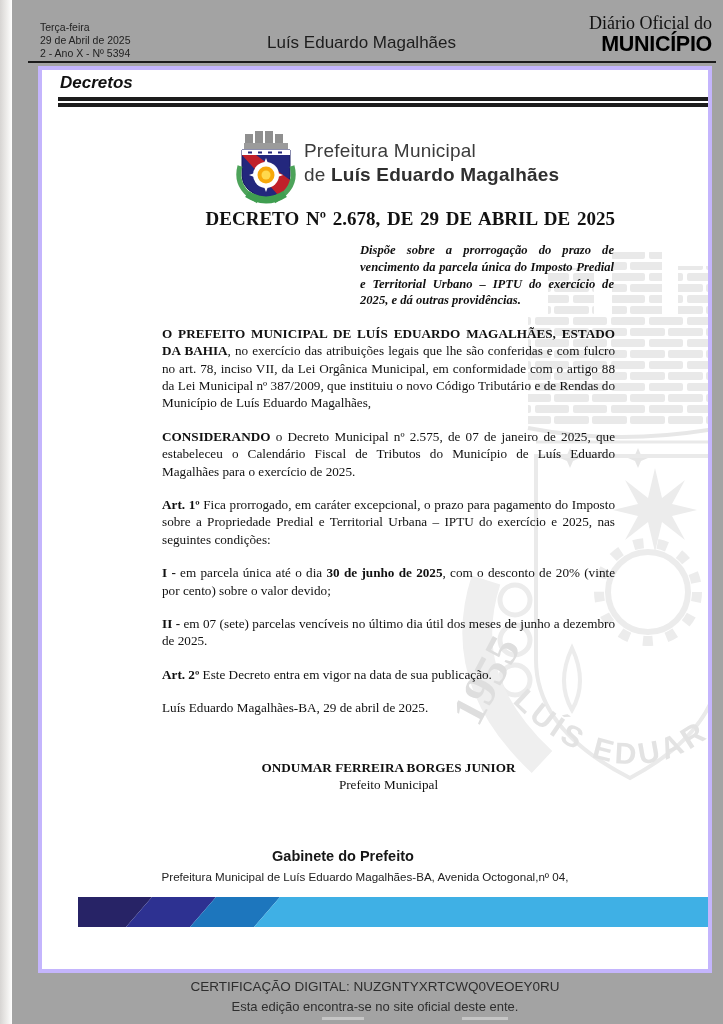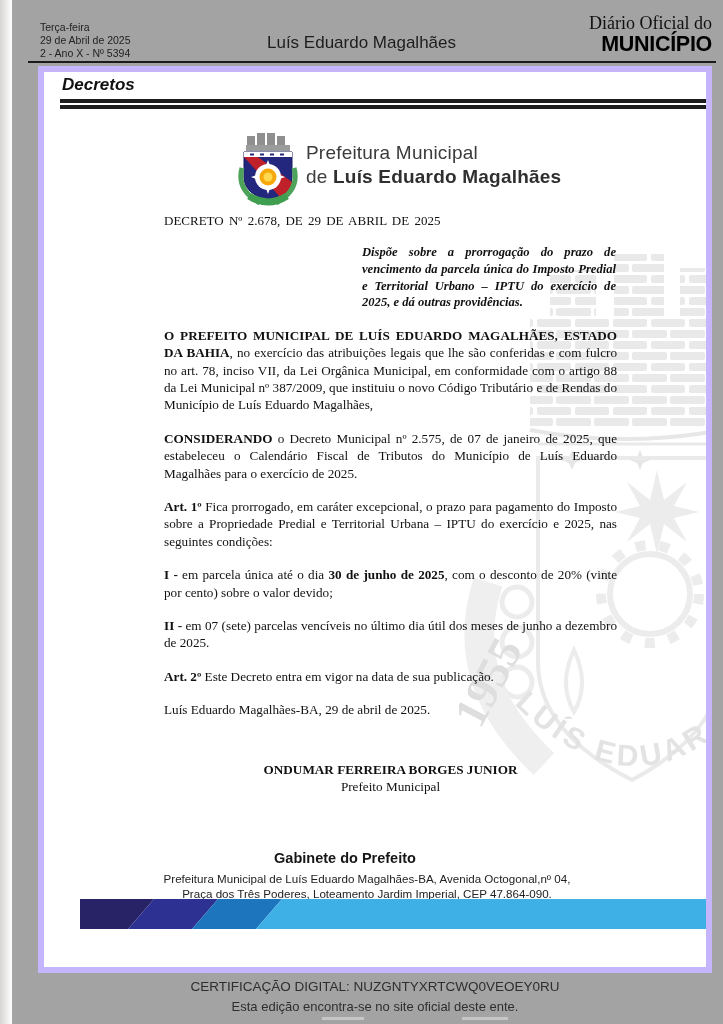--- a/index.html
+++ b/index.html
@@ -10,36 +10,36 @@
   
   .hdr-meta{position:absolute;left:40px;top:21px;font-size:10.5px;line-height:13px;color:#222;}
   .hdr-city{position:absolute;left:0;top:33px;width:723px;text-align:center;
         font-size:17px;color:#1d1d1d;}
   .masthead{position:absolute;right:11px;top:14px;text-align:right;line-height:1;}
   .masthead .m1{font-family:"Liberation Serif",serif;font-size:18px;color:#111;}
   .masthead .m2{font-size:21.5px;font-weight:900;letter-spacing:-0.3px;color:#000;margin-top:2px;}
   .hdr-rule{position:absolute;left:28px;top:61px;width:688px;height:2px;background:#1b1b1b;}
   
   .box{position:absolute;left:38px;top:66px;width:674px;height:907px;
-       border:6px solid #c4b5fd;background:#fff;overflow:hidden;box-sizing:border-box;}
+       border:4px solid #c4b5fd;background:#fff;overflow:hidden;box-sizing:border-box;}
   .section-label{position:absolute;left:18px;top:3px;font-size:17px;font-weight:bold;
        font-style:italic;color:#111;z-index:2;}
   .bar1{position:absolute;left:16px;top:27px;width:650px;height:4px;background:#1d1d1d;z-index:2;}
   .bar2{position:absolute;left:16px;top:33px;width:650px;height:4px;background:#1d1d1d;z-index:2;}
   
   .crest{position:absolute;left:192px;top:58px;z-index:2;}
   .logo-text{position:absolute;left:262px;top:69px;z-index:2;line-height:24px;
        font-size:19px;color:#3b3b3b;letter-spacing:0.2px;}
   .logo-text b{color:#2f2f2f;}
   
   .watermark{position:absolute;left:378px;top:180px;z-index:0;pointer-events:none;}
   
   .content{position:absolute;left:120px;top:140px;width:453px;z-index:1;
        font-family:"Liberation Serif",serif;font-size:13.2px;line-height:17.4px;color:#111;}
-  .dec-title{text-align:left;font-weight:normal;font-size:13px;word-spacing:2px;margin:0 0 15px 0;}
+  .dec-title{text-align:right;font-weight:bold;font-size:19px;word-spacing:2px;margin:0 0 15px 0;}
   .epigraph{margin:0 0 9px 198px;width:254px;text-align:justify;
        font-style:italic;font-weight:bold;font-size:12.6px;line-height:16.6px;}
   p.bp{margin:16px 0 12px 0;text-align:justify;}
   p.bp.tight{margin-bottom:0;}
   p.bp.date{margin-bottom:42px;}
   .sig{ text-align:center;}
   .sig .name{font-weight:bold;}
   
   .foot-office{position:absolute;left:0;top:778px;width:602px;text-align:center;
        font-size:14.5px;font-weight:bold;color:#161616;z-index:2;}
@@ -163,21 +163,20 @@
         </div>
       <div class="sig">
         <div class="name">ONDUMAR FERREIRA BORGES JUNIOR</div>
         <div>Prefeito Municipal</div>
       </div>
     </div>
 
     <div class="foot-office">Gabinete do Prefeito</div>
     <div class="foot-addr">
       <div>Prefeitura Municipal de Luís Eduardo Magalhães-BA, Avenida Octogonal,nº 04,</div>
-      <div>Praça dos Três Poderes, Loteamento Jardim Imperial, CEP 47.864-090.</div>
     </div>
     <svg class="banner" width="634" height="30" viewBox="0 0 634 30">
       <polygon points="0,0 74,0 48,30 0,30" fill="#272366"></polygon>
       <polygon points="74,0 138,0 112,30 48,30" fill="#2d3191"></polygon>
       <polygon points="138,0 202,0 176,30 112,30" fill="#1d76bd"></polygon>
       <polygon points="202,0 634,0 634,30 176,30" fill="#3fb0e5"></polygon>
     </svg>
   </div>
 
   <div class="cert1">CERTIFICAÇÃO DIGITAL: NUZGNTYXRTCWQ0VEOEY0RU</div>

